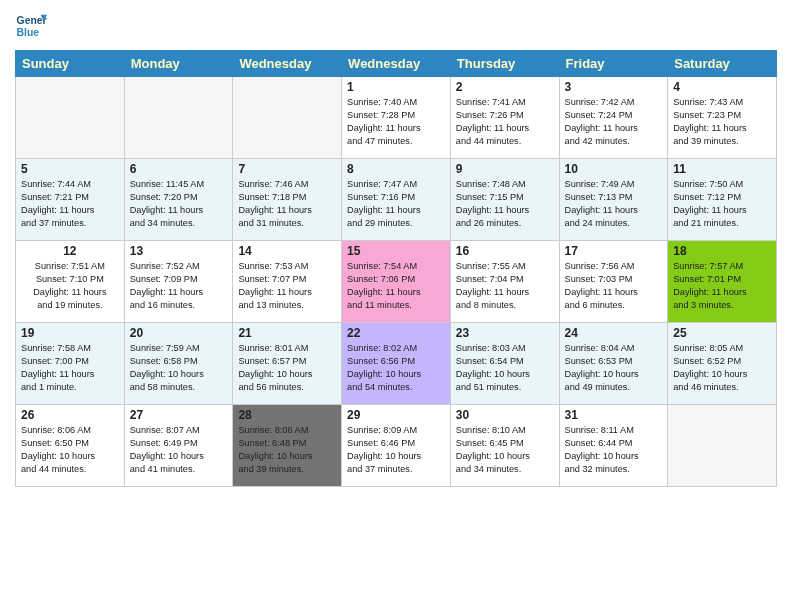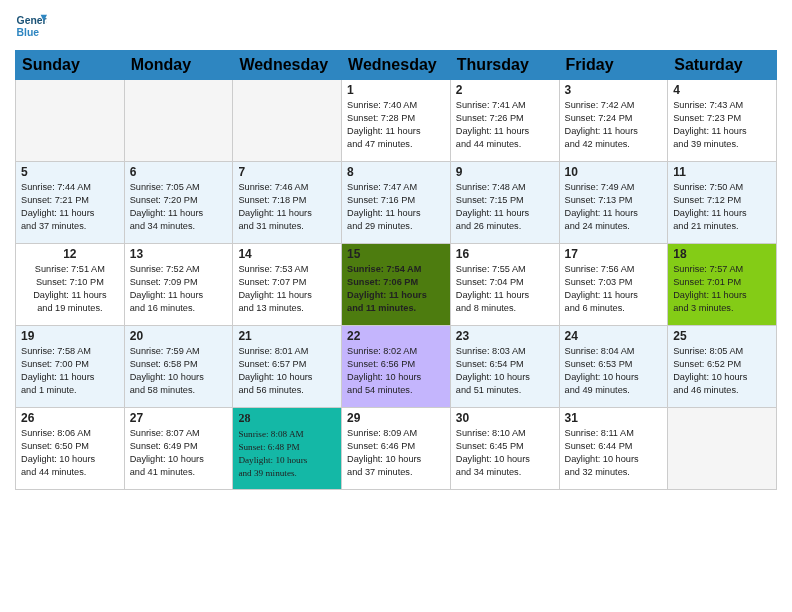--- a/index.html
+++ b/index.html
@@ -42,24 +42,24 @@
       color: #333;
     }
     .calendar {
       width: 100%;
       border-collapse: collapse;
       margin-top: 8px;
       font-size: 10px;
     }
     .calendar th {
       background-color: #2e86c1;
-      color: #000000;
+      color: #fef9c3;
       text-align: left;
       padding: 5px 6px;
-      font-size: 16px;
+      font-size: 13px;
       font-weight: bold;
       border: 1px solid #2e86c1;
     }
     .calendar td {
       vertical-align: top;
       border: 1px solid #ccc;
       padding: 3px 5px;
       width: calc(100% / 7);
       height: 82px;
       color: #222;
@@ -153,21 +153,21 @@
         <tr>
           <td style="background: rgb(234, 244, 251);">
             <span class="day-num">5</span>
             <div class="day-info" style="white-space: pre-line;">Sunrise: 7:44 AM
 Sunset: 7:21 PM
 Daylight: 11 hours
 and 37 minutes.</div>
           </td>
           <td style="background: rgb(234, 244, 251);">
             <span class="day-num">6</span>
-            <div class="day-info" style="white-space: pre-line;">Sunrise: 7:05 AM
+            <div class="day-info" style="white-space: pre-line;">Sunrise: 11:45 AM
 Sunset: 7:20 PM
 Daylight: 11 hours
 and 34 minutes.</div>
           </td>
           <td style="background: rgb(234, 244, 251);">
             <span class="day-num">7</span>
             <div class="day-info" style="white-space: pre-line;">Sunrise: 7:46 AM
 Sunset: 7:18 PM
 Daylight: 11 hours
 and 31 minutes.</div>
@@ -216,23 +216,23 @@
 Daylight: 11 hours
 and 16 minutes.</div>
           </td>
           <td style="background: rgb(255, 255, 255);">
             <span class="day-num">14</span>
             <div class="day-info" style="white-space: pre-line;">Sunrise: 7:53 AM
 Sunset: 7:07 PM
 Daylight: 11 hours
 and 13 minutes.</div>
           </td>
-          <td style="background: #4d7c0f;">
+          <td style="background: #f9a8d4;">
             <span class="day-num">15</span>
-            <div class="day-info" style="white-space: pre-line; font-weight: bold;">Sunrise: 7:54 AM
+            <div class="day-info" style="white-space: pre-line;">Sunrise: 7:54 AM
 Sunset: 7:06 PM
 Daylight: 11 hours
 and 11 minutes.</div>
           </td>
           <td style="background: rgb(255, 255, 255);">
             <span class="day-num">16</span>
             <div class="day-info" style="white-space: pre-line;">Sunrise: 7:55 AM
 Sunset: 7:04 PM
 Daylight: 11 hours
 and 8 minutes.</div>
@@ -311,21 +311,21 @@
 Daylight: 10 hours
 and 44 minutes.</div>
           </td>
           <td style="background: rgb(255, 255, 255);">
             <span class="day-num">27</span>
             <div class="day-info" style="white-space: pre-line;">Sunrise: 8:07 AM
 Sunset: 6:49 PM
 Daylight: 10 hours
 and 41 minutes.</div>
           </td>
-          <td style="background: #14b8a6; font-family: Liberation Serif, serif;">
+          <td style="background: #737373;">
             <span class="day-num">28</span>
             <div class="day-info" style="white-space: pre-line;">Sunrise: 8:08 AM
 Sunset: 6:48 PM
 Daylight: 10 hours
 and 39 minutes.</div>
           </td>
           <td style="background: rgb(255, 255, 255);">
             <span class="day-num">29</span>
             <div class="day-info" style="white-space: pre-line;">Sunrise: 8:09 AM
 Sunset: 6:46 PM

